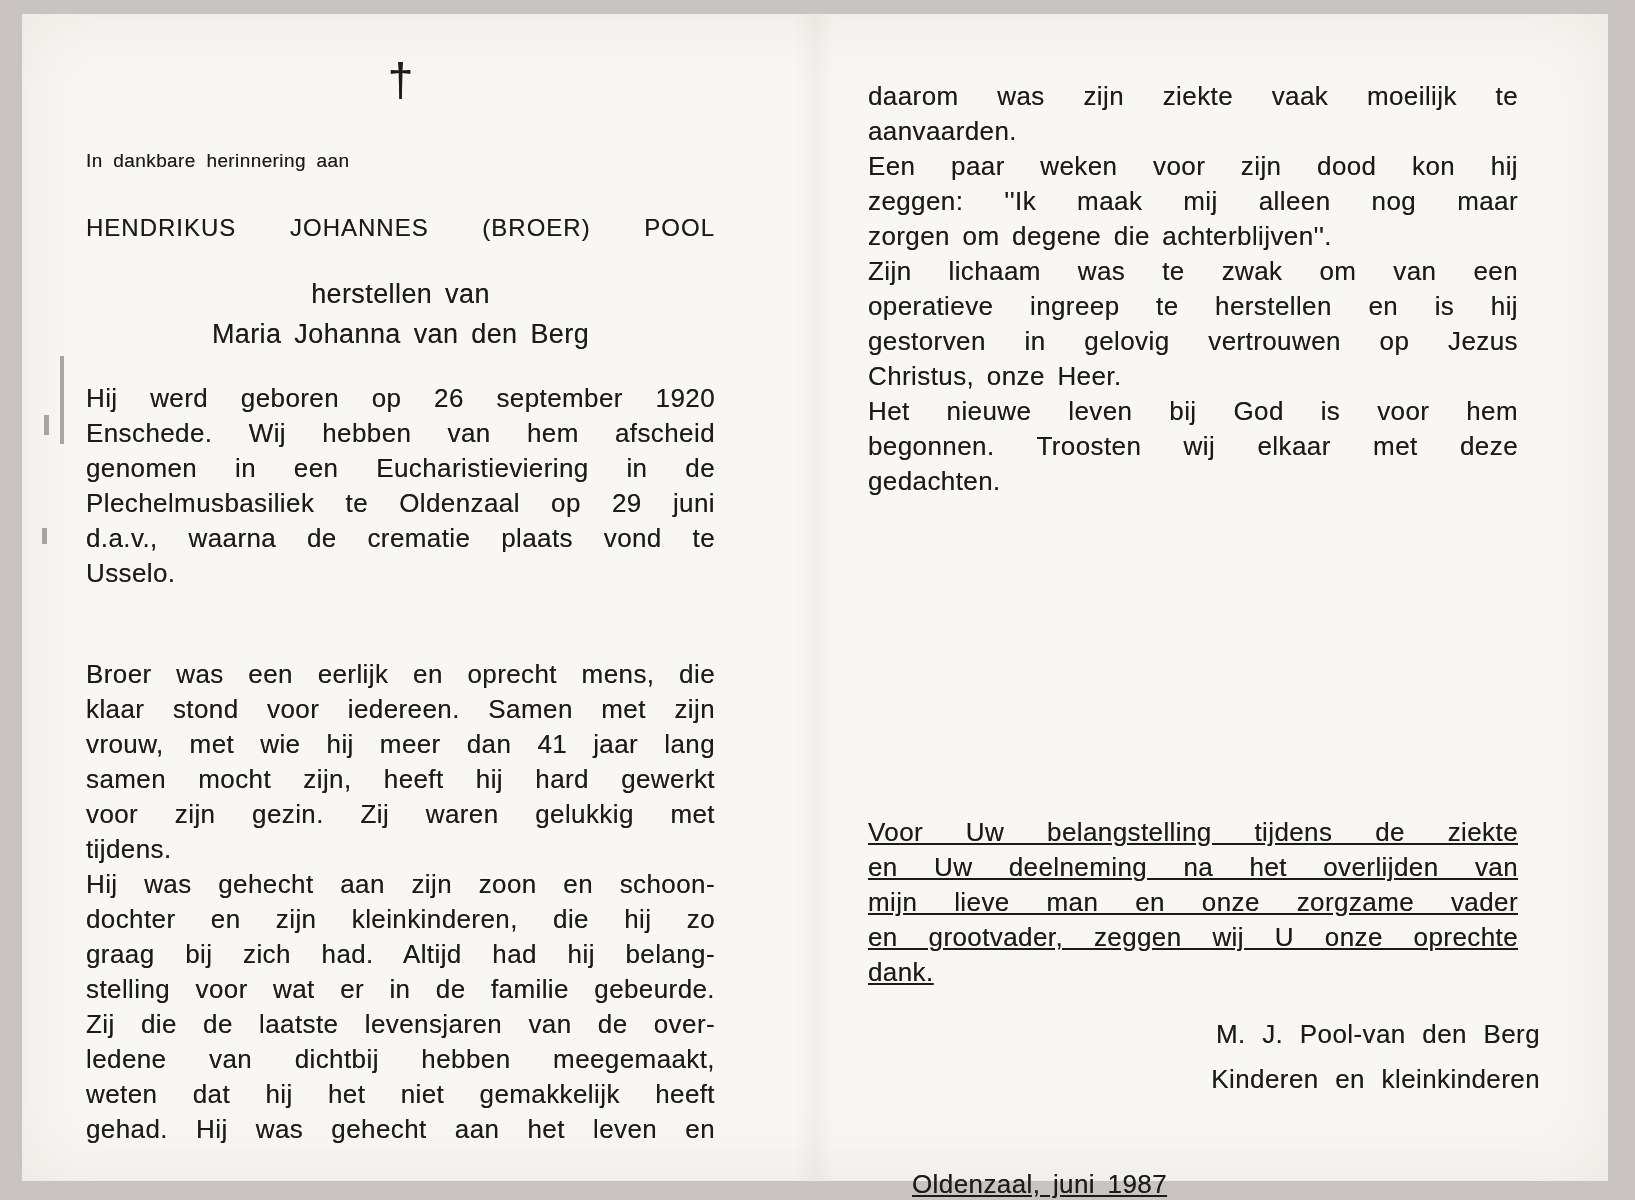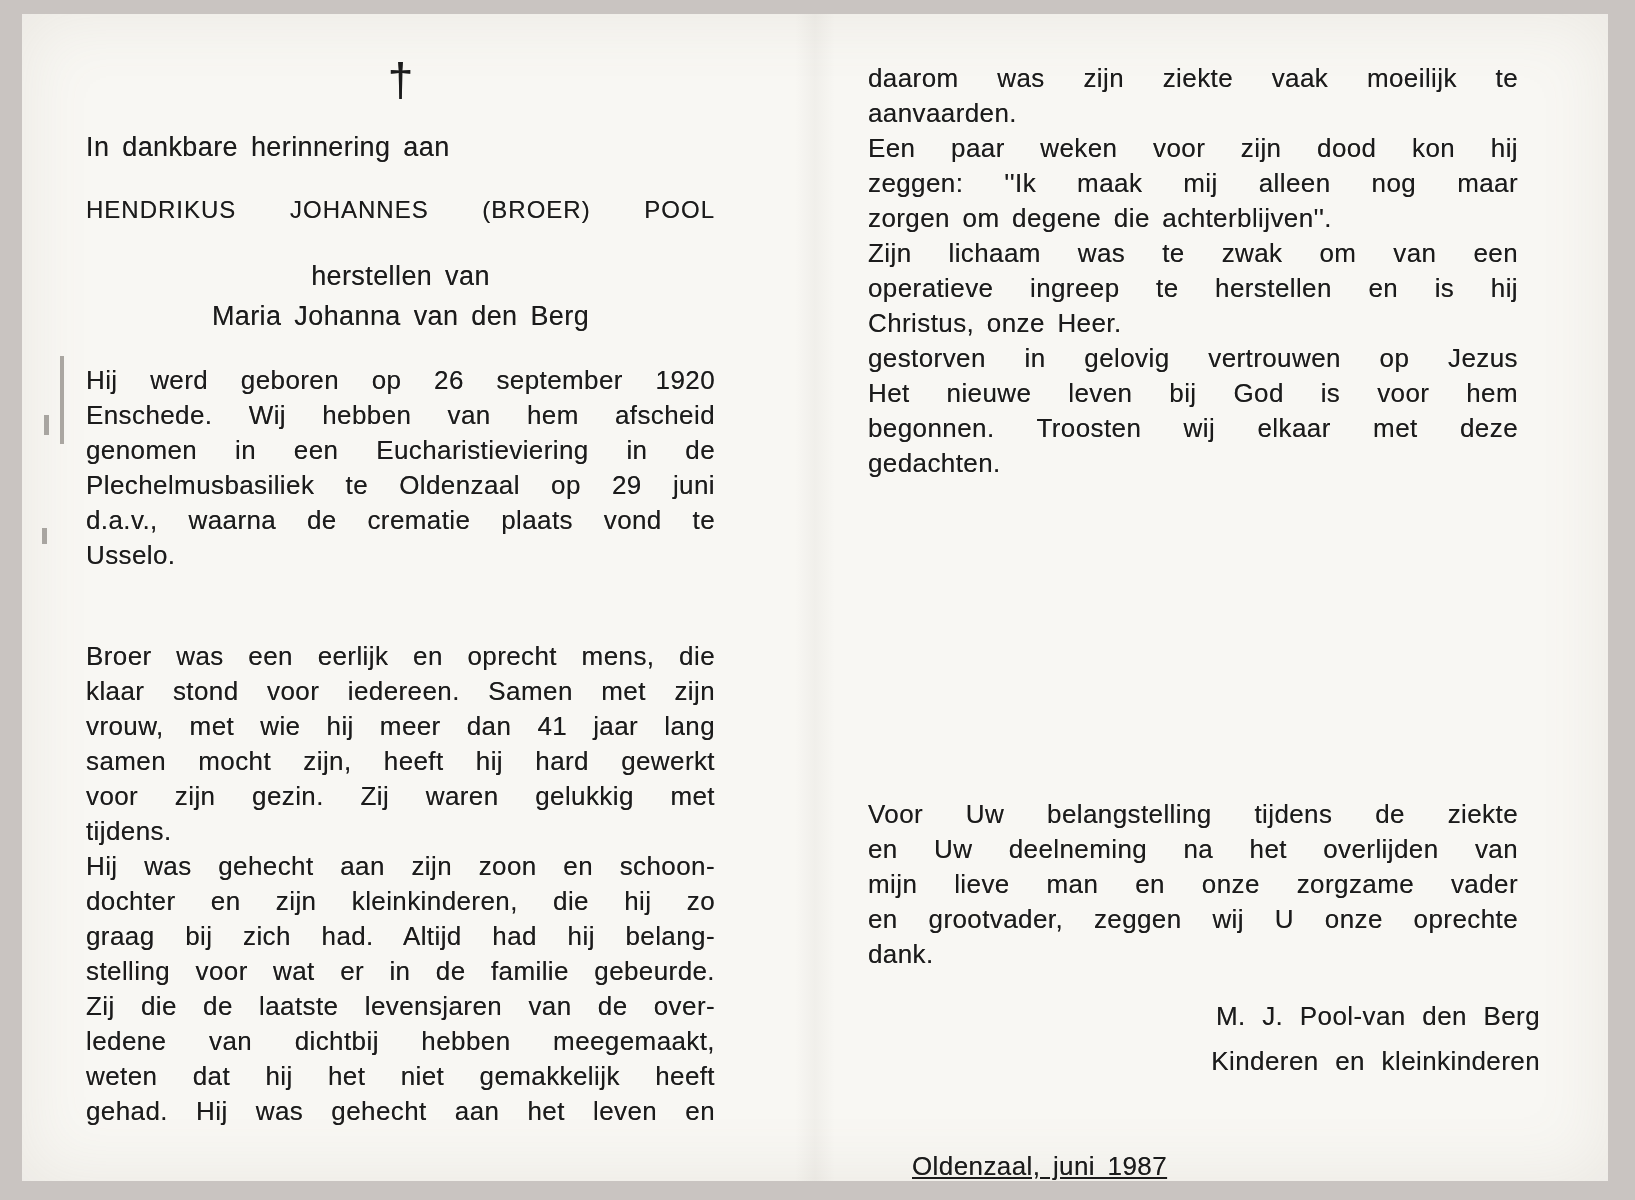--- a/index.html
+++ b/index.html
@@ -30,29 +30,30 @@
   }
   .col { position: absolute; top: 0; height: 100%; }
   .col.left  { left: 64px;  width: 629px; }
   .col.right { left: 846px; width: 650px; }
   .block { position: absolute; left: 0; width: 100%; }
   .txt {
     font-size: 26px;
     letter-spacing: 0.4px;
     word-spacing: 5px;
     text-shadow: 0 0 0.5px rgba(10,10,10,0.55);
+    margin-top: 18px;
   }
   .tline { height: 35px; line-height: 35px; }
   .just { text-align: justify; text-align-last: justify; text-justify: inter-word; }
   .cross {
     font-size: 46px; line-height: 46px;
     text-align: center;
     text-shadow: 0 0 0.5px rgba(10,10,10,0.55);
   }
-  .intro { font-size: 27px; }
+  .intro { font-size: 19px; }
   .name  { font-size: 24px; letter-spacing: 1px; line-height: 35px; }
   .centered { text-align: center; font-size: 27px; line-height: 35px; }
   .sigline { text-align: right; word-spacing: 9px; line-height: 35px; }
 </style>
 </head>
 <body>
 
 <div class="card">
 
   <div class="fold"></div>
@@ -100,28 +101,28 @@
 
   <div class="col right">
     <div class="block txt" style="top:47px;">
         <div class="tline just">daarom was zijn ziekte vaak moeilijk te</div>
         <div class="tline">aanvaarden.</div>
         <div class="tline just">Een paar weken voor zijn dood kon hij</div>
         <div class="tline just">zeggen: ''Ik maak mij alleen nog maar</div>
         <div class="tline">zorgen om degene die achterblijven''.</div>
         <div class="tline just">Zijn lichaam was te zwak om van een</div>
         <div class="tline just">operatieve ingreep te herstellen en is hij</div>
+        <div class="tline just">gestorven in gelovig vertrouwen op Jezus</div>
         <div class="tline">Christus, onze Heer.</div>
-        <div class="tline just">gestorven in gelovig vertrouwen op Jezus</div>
         <div class="tline just">Het nieuwe leven bij God is voor hem</div>
         <div class="tline just">begonnen. Troosten wij elkaar met deze</div>
         <div class="tline">gedachten.</div>
       </div>
 
-    <div class="block txt" style="top:783px;">
+    <div class="block txt" style="top:783px;text-decoration:underline;">
         <div class="tline just">Voor Uw belangstelling tijdens de ziekte</div>
         <div class="tline just">en Uw deelneming na het overlijden van</div>
         <div class="tline just">mijn lieve man en onze zorgzame vader</div>
         <div class="tline just">en grootvader, zeggen wij U onze oprechte</div>
         <div class="tline">dank.</div>
       </div>
 
     <div class="block txt sigline" style="top:985px; width:672px;">M. J. Pool-van den Berg</div>
 
     <div class="block txt sigline" style="top:1030px; width:672px;">Kinderen en kleinkinderen</div>

